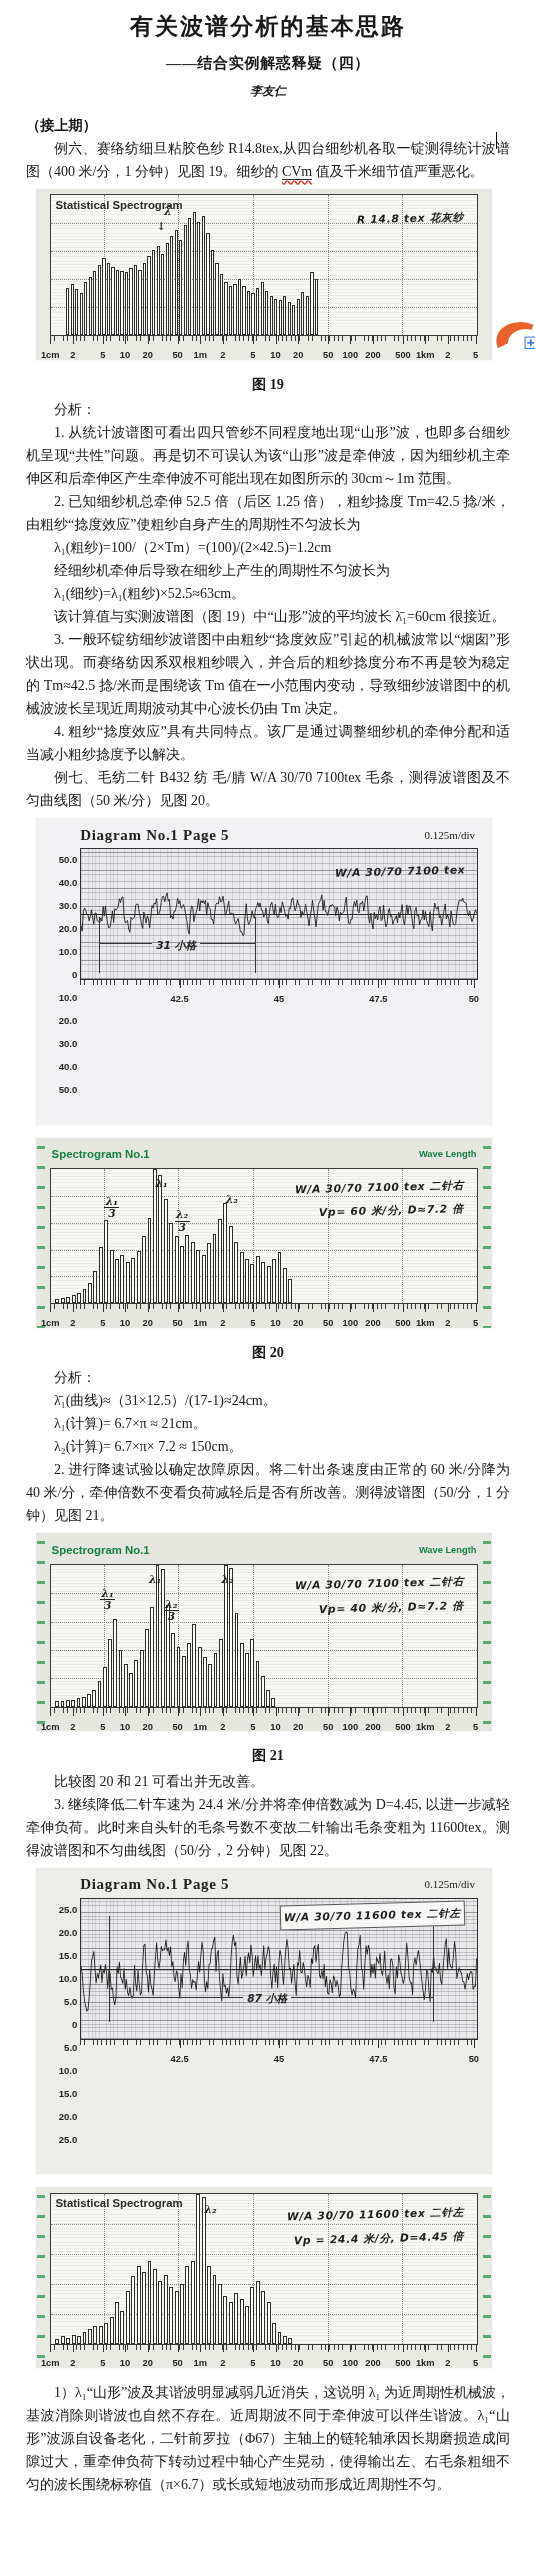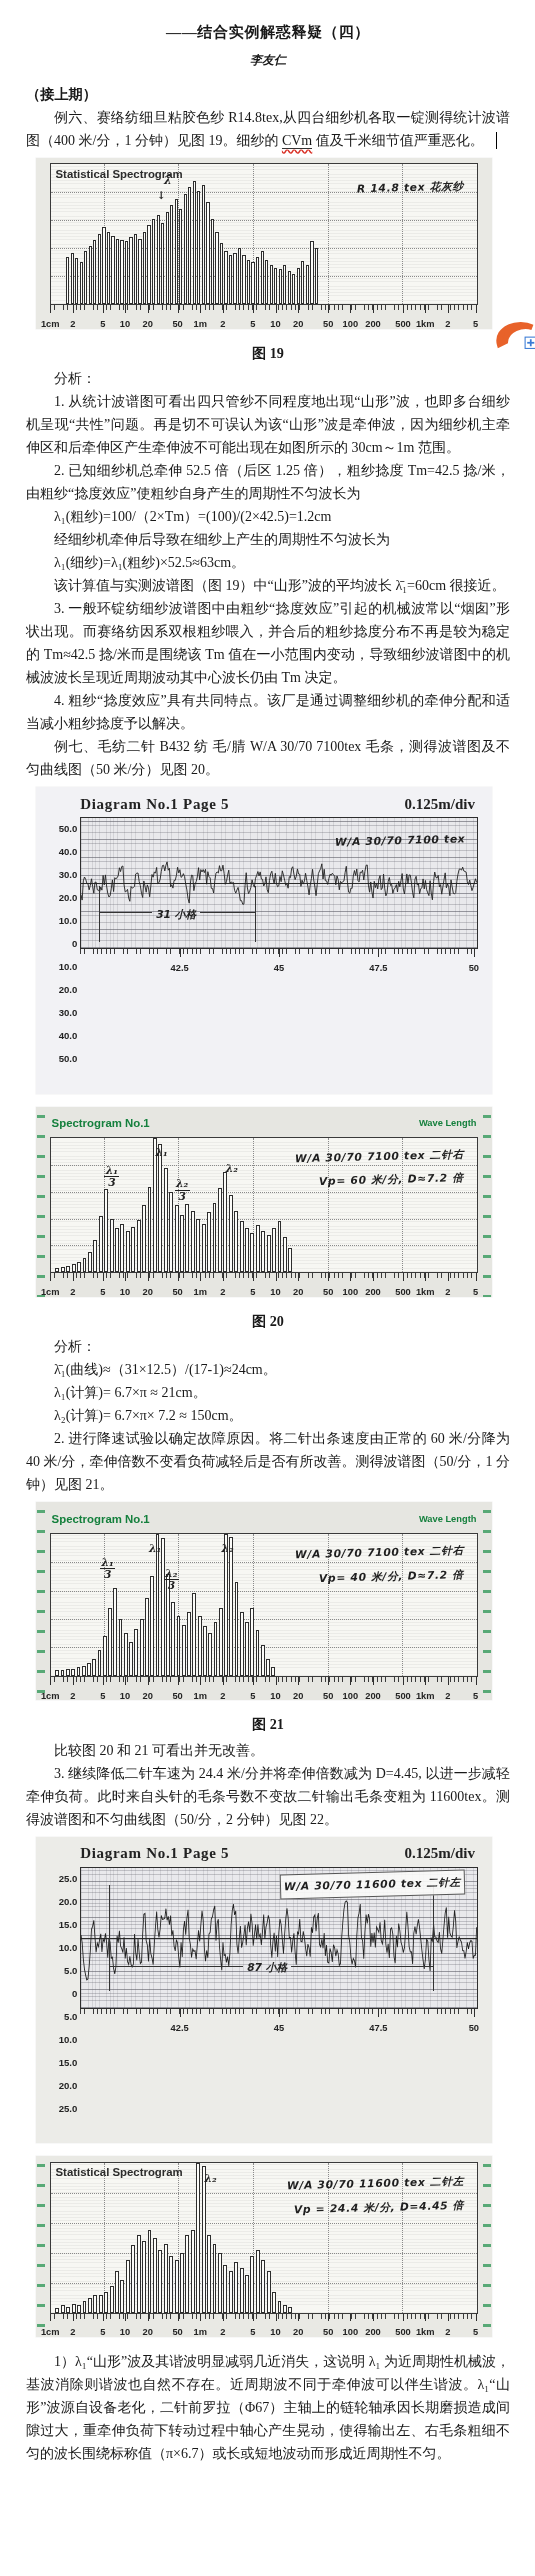--- a/index.html
+++ b/index.html
@@ -44,21 +44,21 @@
 
   .axis{position:relative;height:19px;}
   .axis .minor{position:absolute;left:0;right:0;top:0;height:5px;
     background:repeating-linear-gradient(90deg,#3a3a3a 0 0.7px,transparent 0.7px 4.3px);}
   .axis .tickmark{position:absolute;top:0;height:7.8px;border-left:1.1px solid #2f2f2f;}
   .axis .tick-label{position:absolute;top:7.8px;transform:translateX(-50%);font-family:"Liberation Sans","DejaVu Sans",sans-serif;font-weight:bold;font-size:9.3px;color:#242424;white-space:nowrap;}
 
   
   .diag-head{display:flex;justify-content:space-between;align-items:flex-end;padding:0 2.8px 1.4px 30px;}
   .diag-title{font-size:15px;font-weight:bold;letter-spacing:0.7px;color:#222;}
-  .diag-div{font-size:15px;font-weight:bold;color:#222;}
+  .diag-div{font-size:11px;font-weight:normal;color:#222;}
   .diag-body{display:flex;}
   .ylabels{width:30px;display:flex;flex-direction:column;justify-content:space-between;align-items:flex-end;
     font-family:"Liberation Sans","DejaVu Sans",sans-serif;font-weight:bold;font-size:9.6px;color:#232323;
     padding:0 2.8px 19px 0;box-sizing:border-box;}
   .diag-col{flex:1;display:flex;flex-direction:column;}
   .diag-plot{position:relative;border:1.4px solid #2e2e2e;background-color:#e9e9ec;overflow:hidden;
     background-image:
       repeating-linear-gradient(0deg,rgba(95,95,105,.30) 0 0.7px,transparent 0.7px 3.6px),
       repeating-linear-gradient(90deg,rgba(95,95,105,.16) 0 0.7px,transparent 0.7px 3.6px),
       repeating-linear-gradient(0deg,rgba(75,75,85,.38) 0 0.7px,transparent 0.7px 18px);}
@@ -69,20 +69,21 @@
   .ann-text{position:absolute;transform:translateX(-50%);font-style:italic;font-weight:bold;font-size:10.7px;color:#222;z-index:5;font-family:"DejaVu Sans",sans-serif;}
 
   
   .caret{position:absolute;width:1.4px;height:17px;background:#000;z-index:9;}
   .float-icon{position:absolute;z-index:9;}
 </style>
 </head>
 <body>
 
 <div id="page">
+  <div class="title">有关波谱分析的基本思路</div>
   <div class="subtitle">——结合实例解惑释疑（四）</div>
   <div class="author">李友仁</div>
   <div class="flow" id="flow">
       <div class="p head">（接上期）</div>
       <div class="p indent"><span>例六、赛络纺细旦粘胶色纱 R14.8tex,从四台细纱机各取一锭测得统计波谱图（400 米/分，1 分钟）见图 19。细纱的 </span><span class="cvm">CVm</span><span> 值及千米细节值严重恶化。</span></div>
       <div class="fig">
         <div class="strip stat" style="background: rgb(233, 233, 228);">
           <div class="chart" style="height: 140px;">
             <div class="overlay-title">Statistical Spectrogram</div>
             <div class="grid-h" style="top: 20%;"></div>

